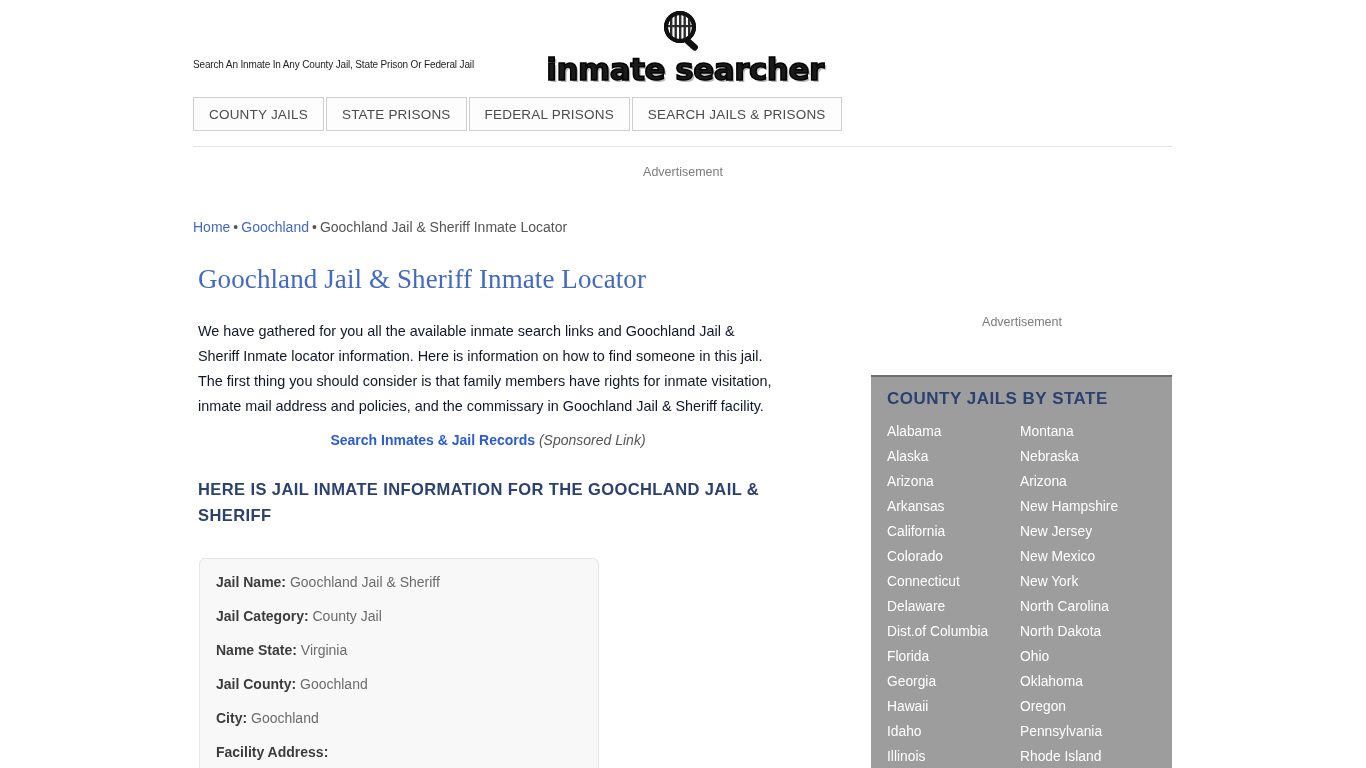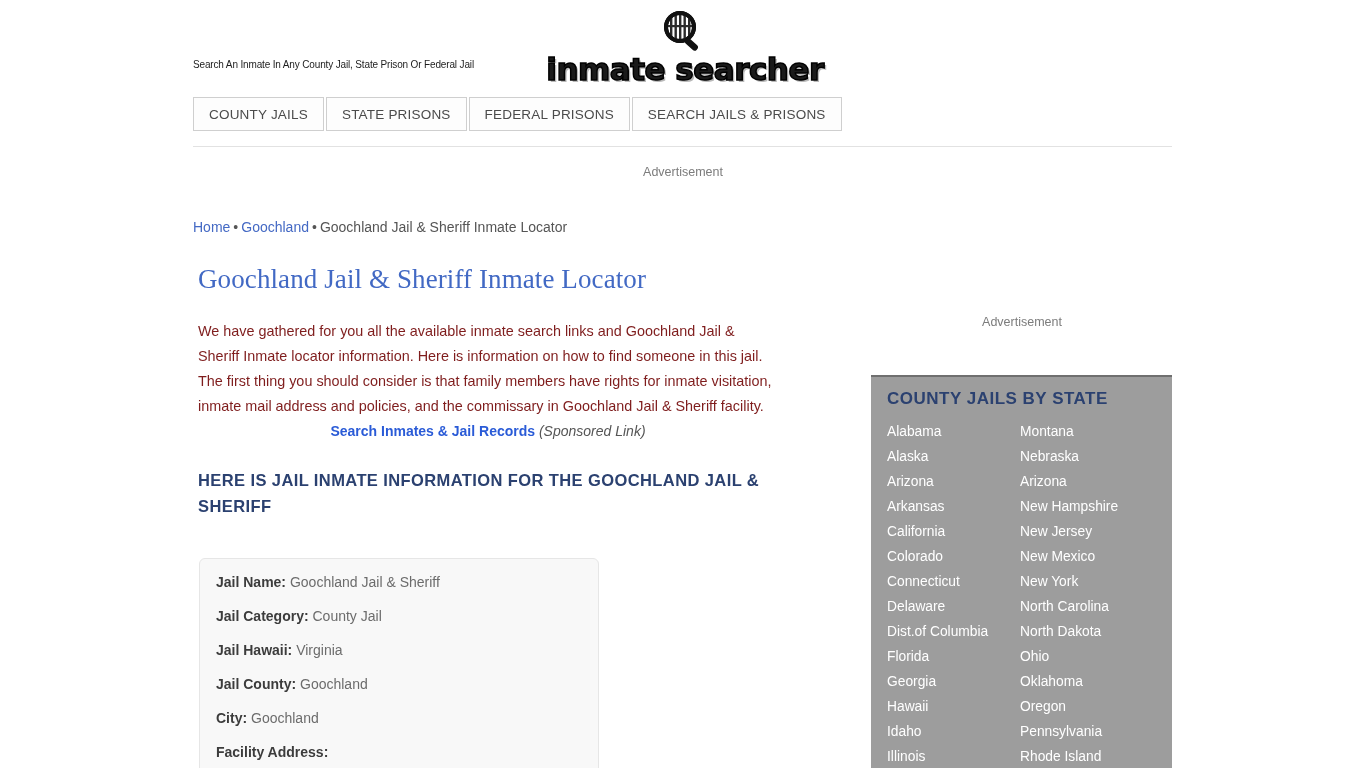--- a/index.html
+++ b/index.html
@@ -117,25 +117,25 @@
     font-size: 27px;
     font-weight: 400;
     color: #4269c4;
     letter-spacing: 0.1px;
     line-height: 1.3;
   }
   p.intro {
     margin: 22px 0 0 0;
     font-size: 14.4px;
     line-height: 25px;
-    color: #7f1d1d;
+    color: #0f172a;
     width: 580px;
   }
   .sponsored {
-    margin-top: 4px;
+    margin-top: 13px;
     text-align: center;
     width: 580px;
     font-size: 14px;
   }
   .sponsored a {
     color: #2a5bd7;
     font-weight: 700;
     text-decoration: none;
   }
   .sponsored .sp-note {
@@ -261,21 +261,21 @@
   <div class="info-card">
     <div class="info-row">
       <b>Jail Name:</b>
       <span>Goochland Jail &amp; Sheriff</span>
     </div>
     <div class="info-row">
       <b>Jail Category:</b>
       <span>County Jail</span>
     </div>
     <div class="info-row">
-      <b>Jail Hawaii:</b>
+      <b>Name State:</b>
       <span>Virginia</span>
     </div>
     <div class="info-row">
       <b>Jail County:</b>
       <span>Goochland</span>
     </div>
     <div class="info-row">
       <b>City:</b>
       <span>Goochland</span>
     </div>

